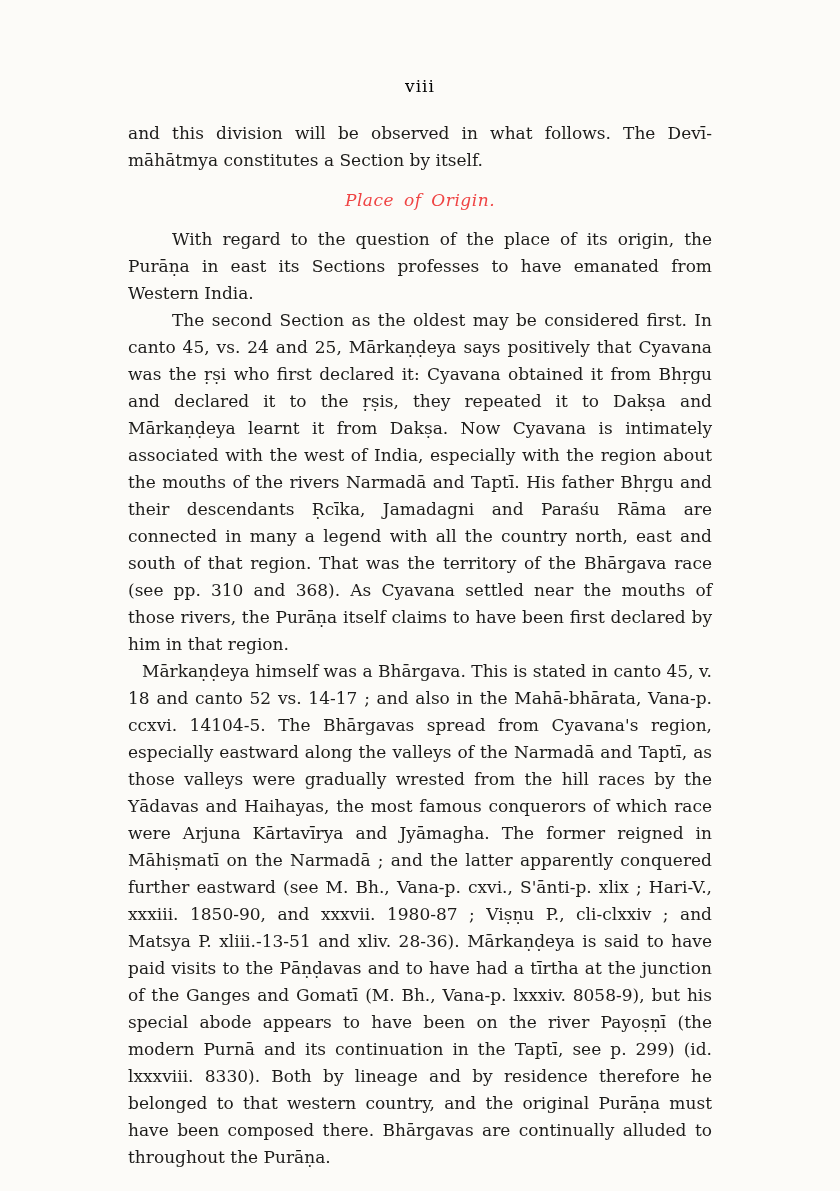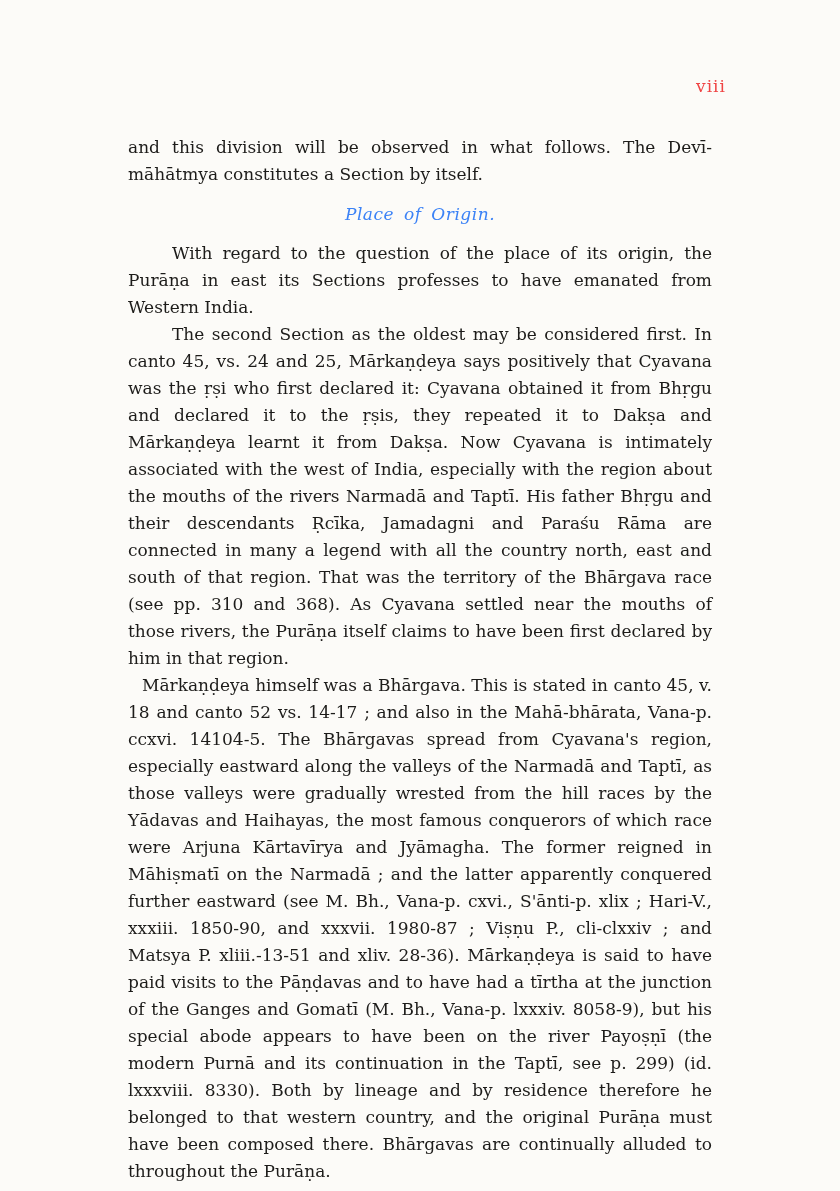--- a/index.html
+++ b/index.html
@@ -15,31 +15,31 @@
     width: 840px;
     height: 1191px;
     background: #fcfbf8;
     color: #1d1c1a;
     overflow: hidden;
   }
 
   .page-number {
     position: absolute;
     top: 76px;
-    left: 142px;
+    left: 128px;
     width: 584px;
-    text-align: right;
+    text-align: center;
     font-size: 17px;
     letter-spacing: 1px;
-    color: #ef4444;
+    color: #000000;
   }
 
   .text-block {
     position: absolute;
-    top: 134px;
+    top: 120px;
     left: 128px;
     width: 584px;
     font-size: 17px;
     line-height: 27px;
     text-align: justify;
     text-justify: inter-word;
     color: #1d1c1a;
   }
 
   .para { margin: 0; }
@@ -50,21 +50,21 @@
 
   .section-heading {
     font-size: 17px;
     font-weight: normal;
     font-style: italic;
     text-align: center;
     text-indent: 0;
     margin: 13px 0 12px 0;
     letter-spacing: 0.5px;
     word-spacing: 4px;
-    color: #3b82f6;
+    color: #ef4444;
   }
 </style>
 </head>
 <body>
 
 <div class="scan-page">
 
   <div class="page-number">viii</div>
 
   <div class="text-block">

